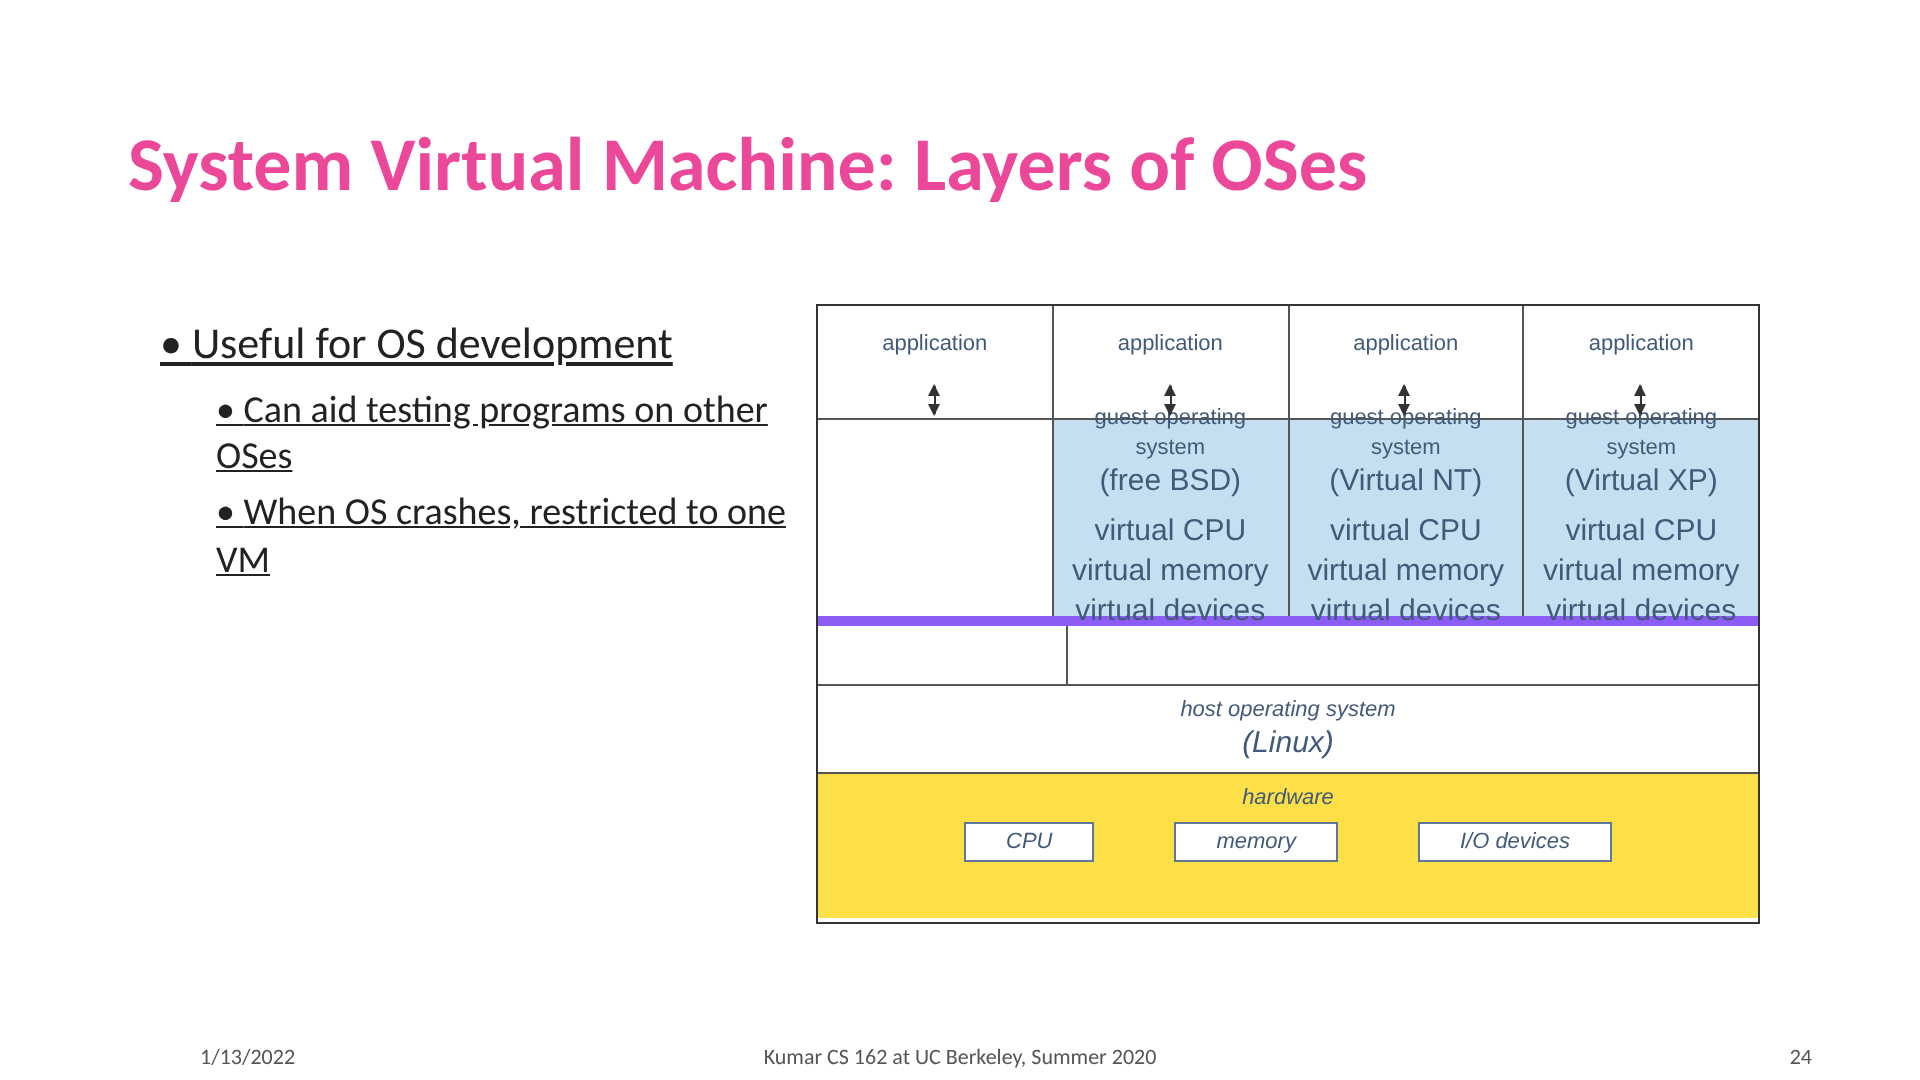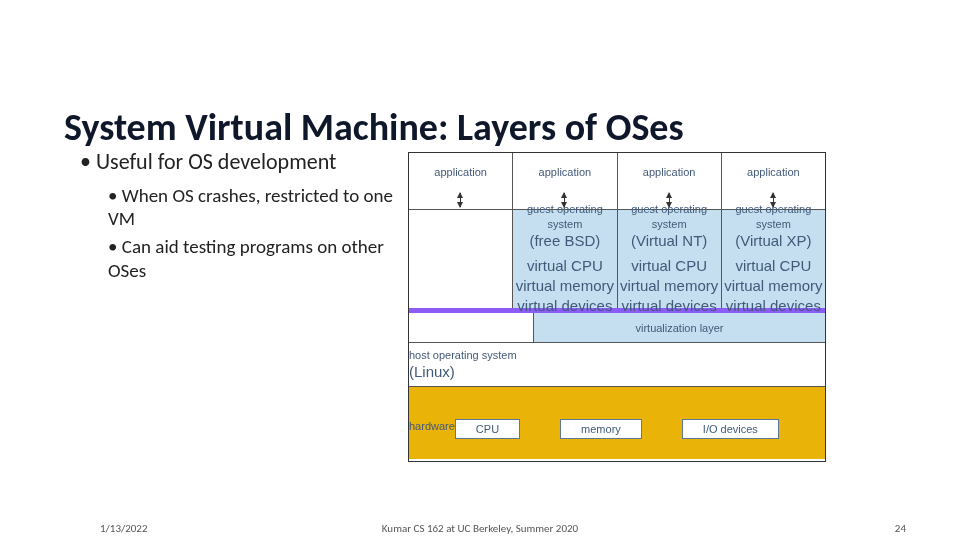--- a/index.html
+++ b/index.html
@@ -11,30 +11,30 @@
     color: #222;
     position: relative;
     background: #fff;
   }
   .title {
     position: absolute;
     left: 64px;
     top: 60px;
     font-size: 38px;
     font-weight: 700;
-    color: #0f172a;
-    margin-top: 44px;
+    color: #ec4899;
   }
   .bullets {
     position: absolute;
     left: 80px;
-    top: 148px;
+    top: 158px;
     width: 320px;
     font-size: 22px;
     line-height: 1.25;
+    text-decoration: underline;
   }
   .b1 { margin-bottom: 8px; }
   .b2 { font-size: 19px; margin-left: 28px; margin-top: 4px; }
   .dot::before { content: "• "; }
   .footer {
     position: absolute;
     bottom: 18px;
     left: 0;
     width: 100%;
     font-size: 11px;
@@ -42,21 +42,21 @@
   }
   .footer .date { position: absolute; left: 100px; }
   .footer .center { position: absolute; left: 0; right: 0; text-align: center; }
   .footer .pg { position: absolute; right: 54px; }
 
   
   .diagram {
     position: absolute;
     left: 408px;
     top: 152px;
-    width: 418px;
+    width: 472px;
     height: 310px;
     border: 1px solid #333;
     background: #fff;
     font-family: Arial, sans-serif;
     color: #415a79;
     font-size: 11px;
   }
   .apps-row {
     display: flex;
     height: 38px;
@@ -127,30 +127,34 @@
   .virt-wrap {
     position: relative;
     height: 30px;
     border-bottom: 1px solid #555;
   }
   .host-os {
     height: 44px;
     background: #fff;
     border-bottom: 1px solid #555;
     display: flex;
+    align-items: center;
     justify-content: center;
     flex-direction: column;
     line-height: 1.3;
+    font-style: italic;
   }
   .hardware {
     height: 72px;
-    background: #eab308;
-    display: flex;
+    background: #fde047;
+    display: flex;
+    flex-direction: column;
     align-items: center;
     padding-top: 6px;
+    font-style: italic;
   }
   .hw-boxes {
     display: flex;
     gap: 40px;
     margin-top: 6px;
     text-align: center;
   }
   .hw-box {
     background: #fff;
     border: 1px solid #5c7896;
@@ -159,22 +163,22 @@
   }
   .small { font-size: 15px; }
 </style>
 </head>
 <body>
 
 <div class="title">System Virtual Machine: Layers of OSes</div>
 
 <div class="bullets">
   <div class="b1 dot">Useful for OS development</div>
+  <div class="b2 dot">Can aid testing programs on other OSes</div>
   <div class="b2 dot">When OS crashes, restricted to one VM</div>
-  <div class="b2 dot">Can aid testing programs on other OSes</div>
 </div>
 
 <div class="diagram">
   <div class="apps-row">
     <div class="app-cell">
         <span>application</span>
       </div>
     <div class="app-cell">
         <span>application</span>
       </div>
@@ -221,23 +225,20 @@
       <div style="white-space:pre-line;">guest operating
 system</div>
       <div class="small">(Virtual XP)</div>
       <div class="small" style="margin-top:4px">virtual CPU</div>
       <div class="small">virtual memory</div>
       <div class="small">virtual devices</div>
     </div>
   </div>
   <div class="virt-wrap">
     <div style="position:absolute;left:0;top:0;bottom:0;width:125px;border-right:1px solid #555;background:#fff;"></div>
-    <div style="position:absolute;left:125px;right:0;top:0;bottom:0;background:#c5dff0;display:flex;align-items:center;justify-content:center;">
-      <span>virtualization layer</span>
-    </div>
   </div>
   <div class="host-os">
     <div>host operating system</div>
     <div class="small">(Linux)</div>
   </div>
   <div class="hardware">
     <div>hardware</div>
     <div class="hw-boxes">
       <div class="hw-box">CPU</div>
       <div class="hw-box">memory</div>

